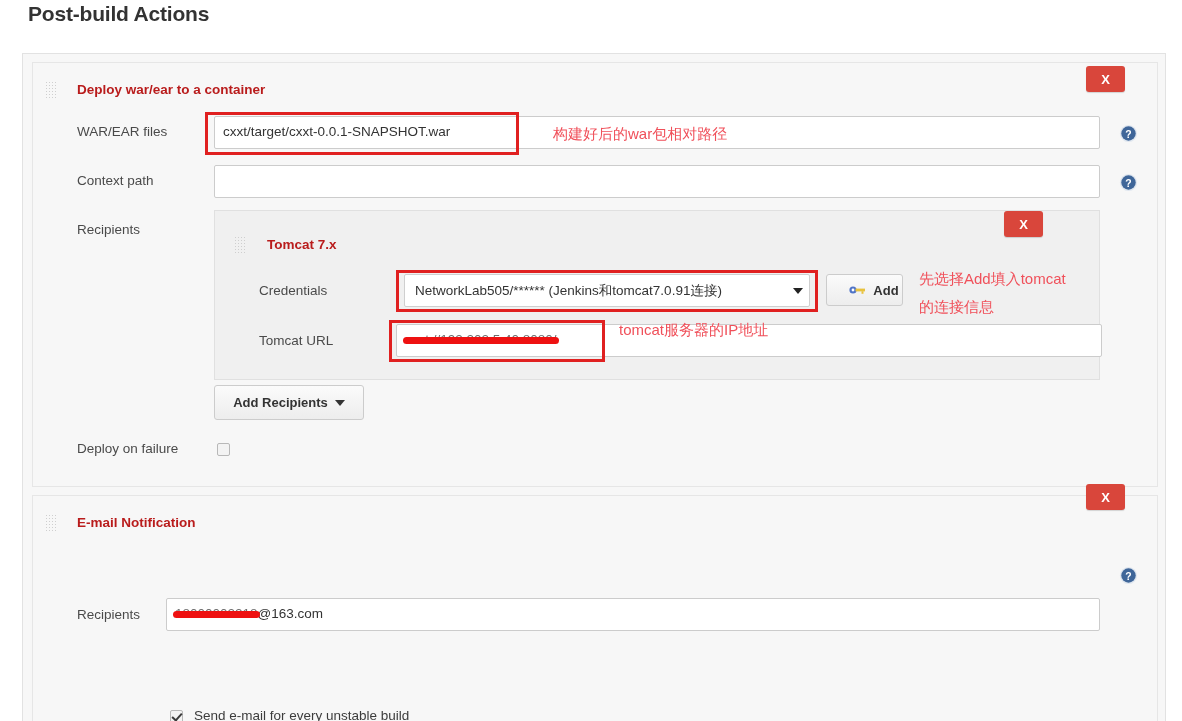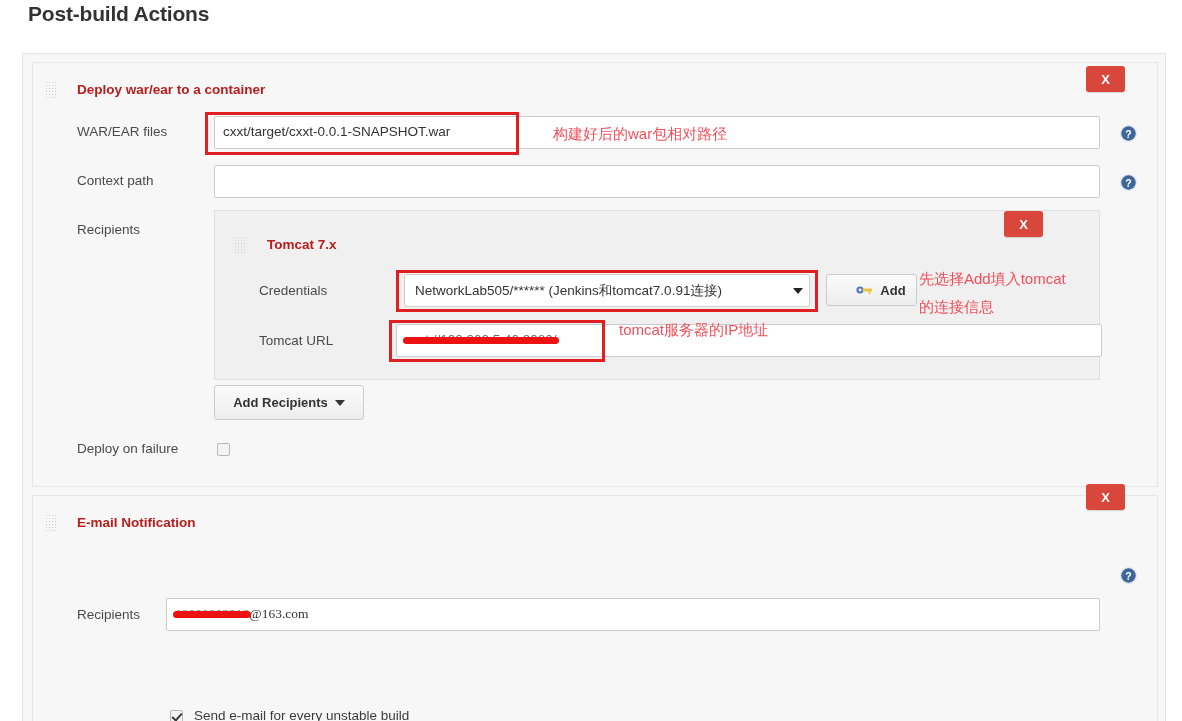--- a/index.html
+++ b/index.html
@@ -254,21 +254,21 @@
 
         <div class="xbtn" style="left:789px; top:0px; width:39px; height:26px;">X</div>
 
         <div class="field-label" style="left:44px; top:72px;">Credentials</div>
         <div class="selectbox" style="left:189px; top:63px; width:406px;">
           <span class="sel-val">NetworkLab505/****** (Jenkins和tomcat7.0.91连接)</span>
           <span class="sel-arrow"></span>
         </div>
         <div class="redbox" style="left:181px; top:59px; width:422px; height:42px;"></div>
 
-        <div class="btn" style="left:611px; top:63px; width:91px; height:32px;padding-left:19px;">
+        <div class="btn" style="left:611px; top:63px; width:77px; height:32px;padding-left:19px;">
           <svg class="key-icon" viewBox="0 0 17 12">
             <circle cx="4" cy="6" r="3.6" fill="#4f74c8"></circle>
             <circle cx="4" cy="6" r="1.4" fill="#ffffff"></circle>
             <rect x="6.5" y="4.6" width="9.5" height="2.8" fill="#e8c23e"></rect>
             <rect x="12.5" y="7.2" width="2" height="2.6" fill="#e8c23e"></rect>
           </svg>
           <span>Add</span>
         </div>
 
         <div class="anno" style="left:704px; top:55px;">先选择Add填入tomcat</div>
@@ -299,21 +299,21 @@
 
       <div class="xbtn" style="left:1053px; top:-12px; width:39px; height:26px;">X</div>
 
       <svg class="help-icon" style="left:1086px; top:70px;" viewBox="0 0 20 20">
         <circle cx="10" cy="10" r="9" fill="#dfe6ef"></circle>
         <circle cx="10" cy="10" r="7.6" fill="#3f6699"></circle>
         <text x="10" y="14.6" font-size="11" font-weight="bold" fill="#ffffff" text-anchor="middle" font-family="Liberation Sans, sans-serif">?</text>
       </svg>
 
       <div class="field-label" style="left:44px; top:111px;">Recipients</div>
-      <div class="textfield" style="left:133px; top:102px; width:934px;font-family:Liberation Serif, serif;">
+      <div class="textfield" style="left:133px; top:102px; width:934px;">
         <span class="redact">18000002218</span><span>@163.com</span>
       </div>
 
 
       <div class="cb checked" style="left:137px; top:214px;"></div>
       <div class="cb-label" style="left:161px; top:212px;">Send e-mail for every unstable build</div>
 
     </div>
 
   </div>

